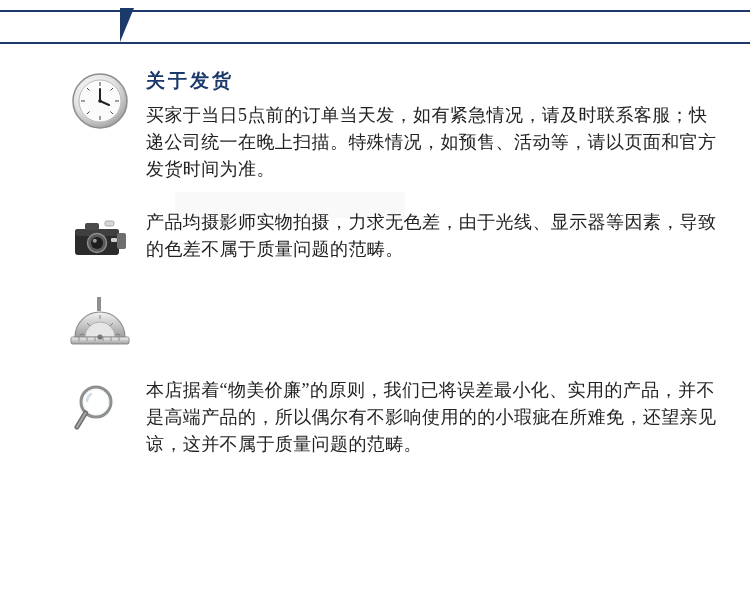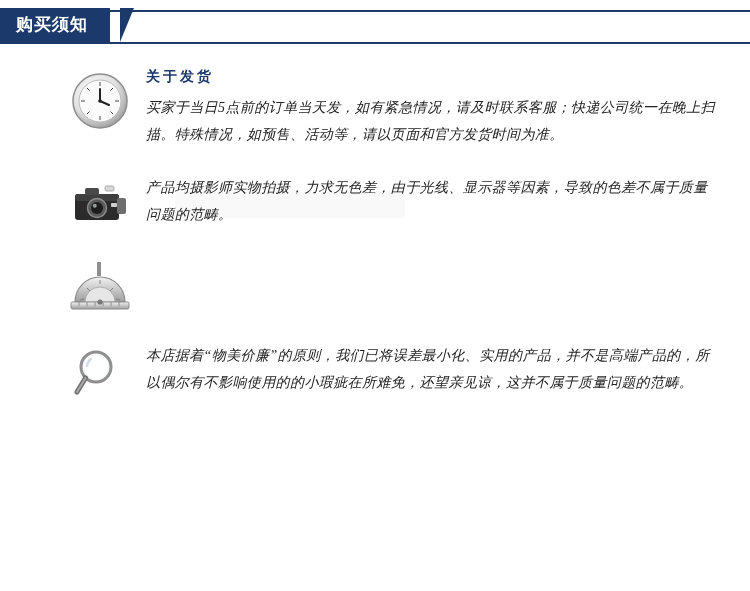--- a/index.html
+++ b/index.html
@@ -76,35 +76,34 @@
     flex: 0 0 80px;
     display: flex;
     justify-content: center;
     padding-top: 4px;
   }
   .text-col {
     flex: 1 1 auto;
     padding-left: 6px;
   }
   .sec-title {
-    font-size: 14px;
+    font-size: 19px;
     font-weight: bold;
     color: #1b3a6b;
     letter-spacing: 3px;
     margin: 0 0 8px 0;
     font-family: "Liberation Serif", serif;
   }
   .sec-body {
-    font-size: 14px;
+    font-size: 18px;
     line-height: 27px;
     color: #222222;
     letter-spacing: 0.4px;
     margin: 0;
     max-width: 610px;
-    font-style: italic;
   }
 
   
   .watermark {
     position: absolute;
     left: 175px;
     top: 192px;
     width: 230px;
     height: 26px;
     background: rgba(0,0,0,0.022);
@@ -113,21 +112,20 @@
 
   svg { display: block; }
 </style>
 </head>
 <body>
 
 <div class="page">
 
   <div class="header">
     <div class="header-bar"></div>
-    <div class="header-tab">购买须知</div>
     <div class="header-tab-notch"></div>
   </div>
 
   <div class="watermark"></div>
 
   <div class="sections">
 
     <div class="section">
       <div class="icon-col">
         <span>

